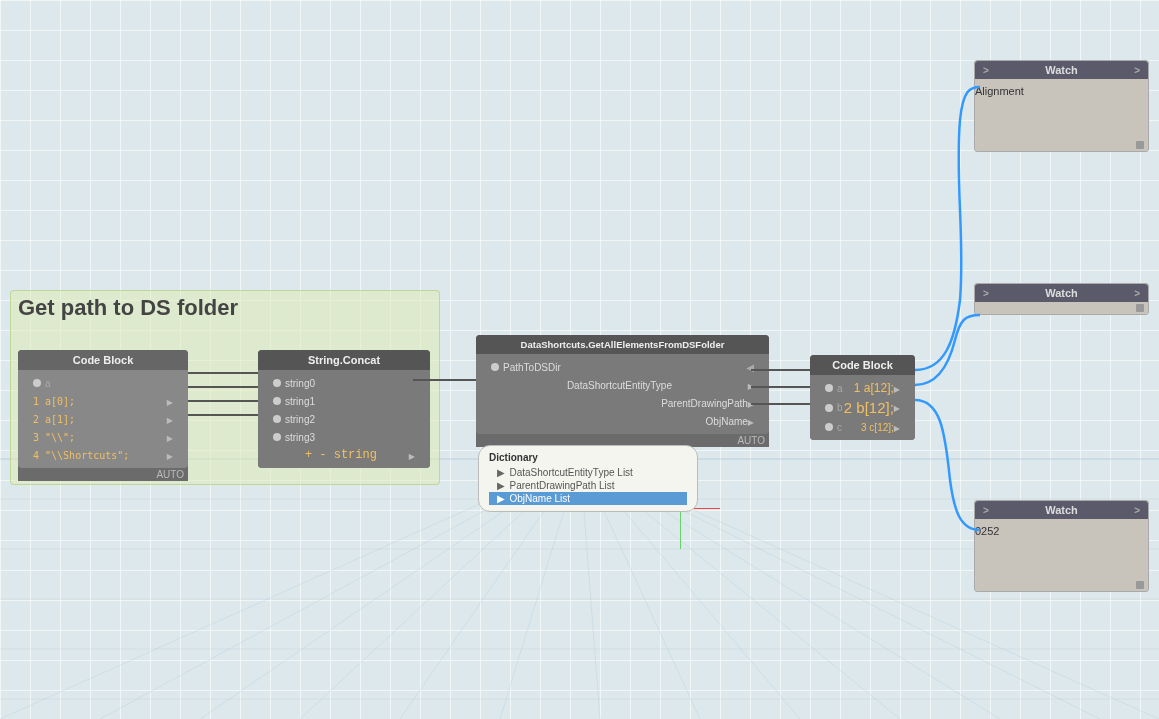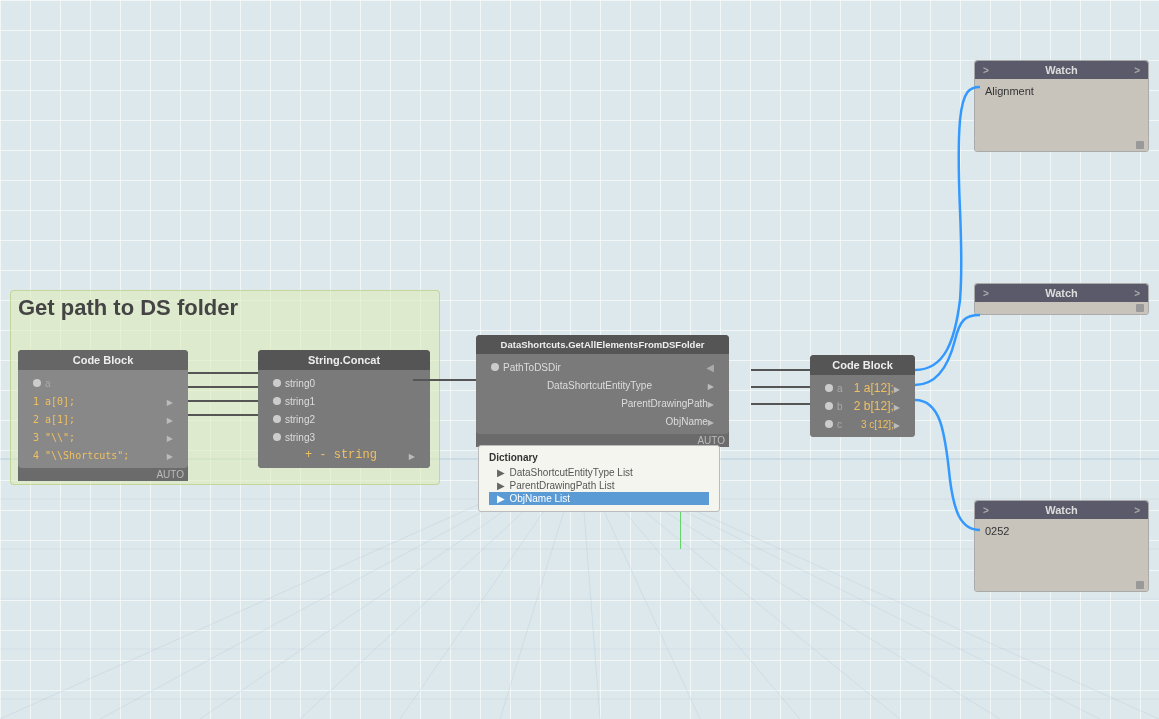--- a/index.html
+++ b/index.html
@@ -122,21 +122,21 @@
     .string-concat {
       left: 258px;
       top: 350px;
       width: 172px;
     }
 
     
     .data-shortcuts {
       left: 476px;
       top: 335px;
-      width: 253px;
+      width: 293px;
     }
     .data-shortcuts .node-header { background: #555; }
 
     
     .code-block2 {
       left: 810px;
       top: 355px;
       width: 105px;
     }
 
@@ -167,21 +167,21 @@
       font-size: 10px;
     }
     .watch-port-right {
       color: #aaa;
       font-size: 10px;
       margin-left: auto;
     }
     .watch-body {
       background: #c8c4bc;
       min-height: 60px;
-      padding: 6px 10px;
+      padding: 6px 0;
       font-size: 11px;
       color: #333;
       border-radius: 0 0 3px 3px;
     }
     .watch-footer {
       display: flex;
       justify-content: flex-end;
       padding: 2px 4px;
       background: #c8c4bc;
       border-radius: 0 0 3px 3px;
@@ -197,25 +197,25 @@
     .watch2 { top: 283px; right: 10px; }
     .watch3 { top: 500px; right: 10px; }
 
     
     .dictionary-popup {
       position: absolute;
       left: 478px;
       top: 445px;
       background: #f5f5f0;
       border: 1px solid #bbb;
-      border-radius: 3px;
+      border-radius: 12px;
       padding: 6px 10px;
       font-size: 10px;
       color: #333;
-      width: 242px;
+      width: 220px;
       z-index: 100;
     }
     .dictionary-popup .dict-title {
       font-weight: 600;
       margin-bottom: 3px;
     }
     .dictionary-popup .dict-item {
       padding: 1px 0 1px 8px;
       cursor: pointer;
       color: #555;
@@ -402,21 +402,21 @@
   <div class="node-body">
     <div class="node-row">
       <div class="node-port-left"></div>
       <span style="color:#aaa; font-size:10px;">a</span>
       <span class="port-label" style="color:#f0c060; font-size:12px; text-align:right;">1 a[12];</span>
       <div class="node-port-arrow tri-right"></div>
     </div>
     <div class="node-row">
       <div class="node-port-left"></div>
       <span style="color:#aaa; font-size:10px;">b</span>
-      <span class="port-label" style="color:#f0c060; font-size:12px; text-align:right;">2 b[12];</span>
+      <span class="port-label" style="color:#f0c060; font-size:15px; text-align:right;">2 b[12];</span>
       <div class="node-port-arrow tri-right"></div>
     </div>
     <div class="node-row">
       <div class="node-port-left"></div>
       <span style="color:#aaa; font-size:10px;">c</span>
       <span class="port-label" style="color:#f0c060; font-size:10px; text-align:right;">3 c[12];</span>
       <div class="node-port-arrow tri-right"></div>
     </div>
   </div>
 </div>

